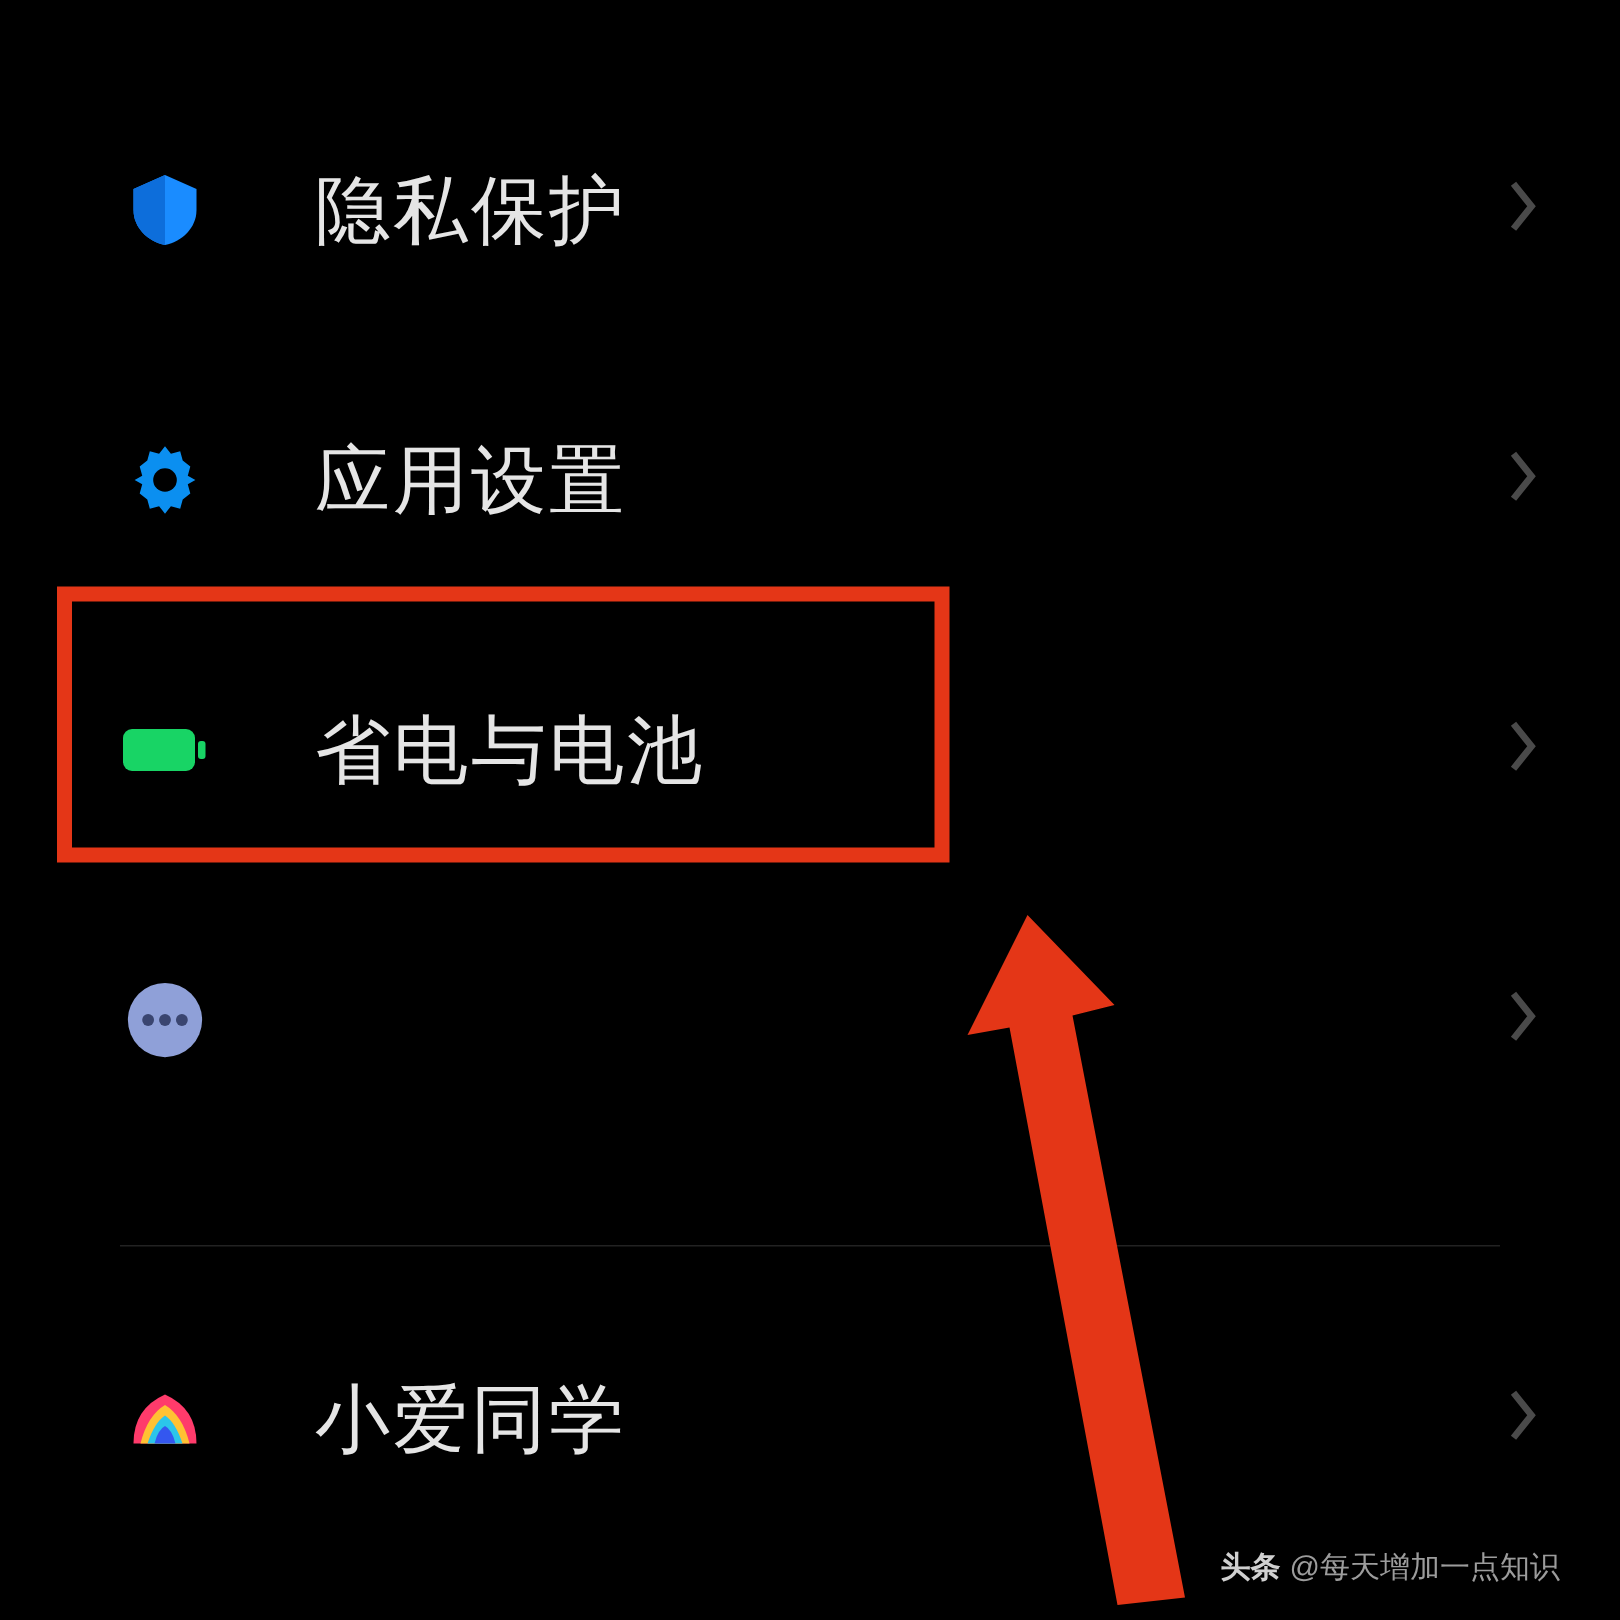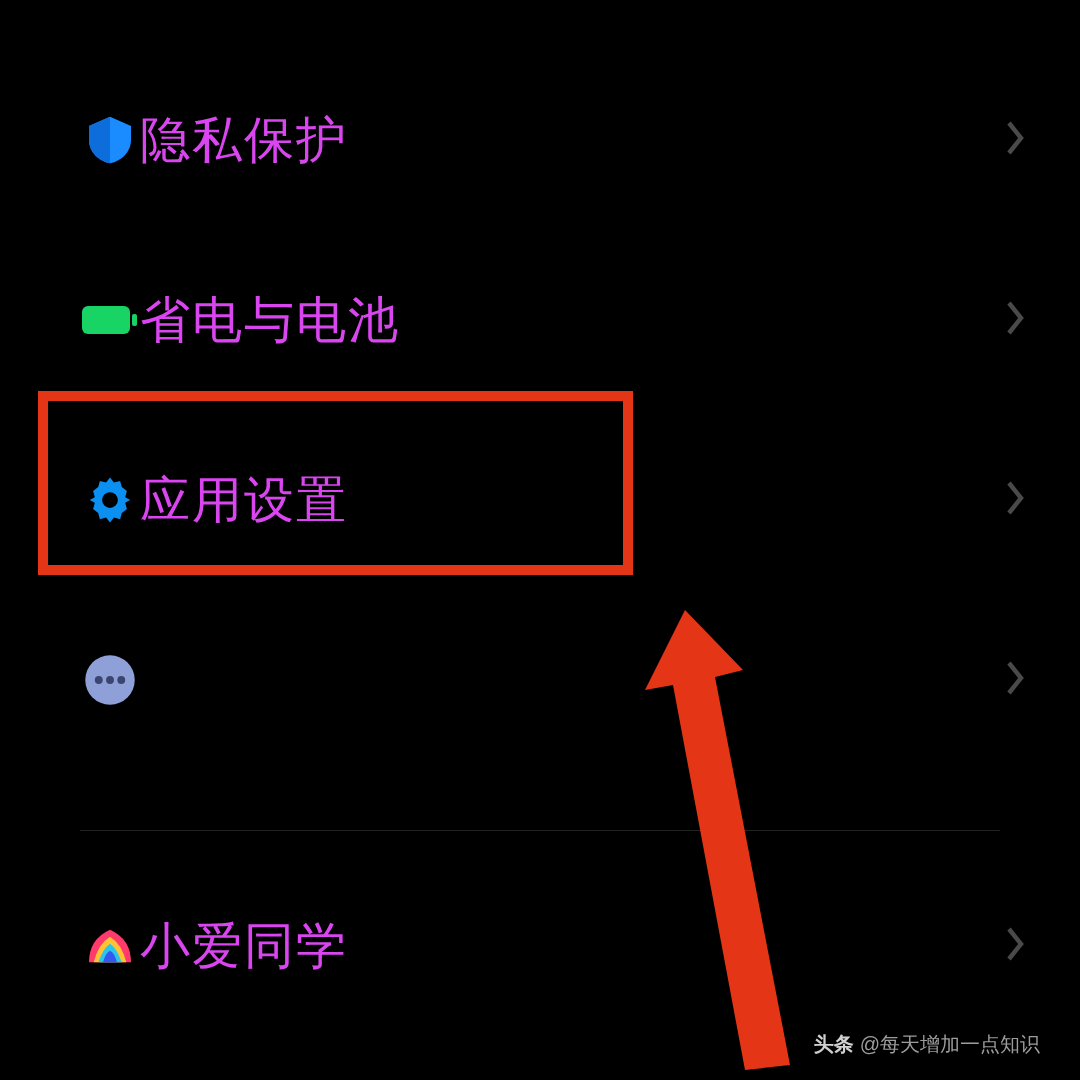--- a/index.html
+++ b/index.html
@@ -27,23 +27,24 @@
     }
     .icon-wrap {
       width: 60px;
       height: 60px;
       display: flex;
       align-items: center;
       justify-content: center;
       flex-shrink: 0;
     }
     .item-label {
-      color: #d946ef;
+      color: #e5e5e5;
       font-size: 50px;
       font-weight: 400;
+      margin-left: 70px;
       letter-spacing: 2px;
     }
     .chevron {
       position: absolute;
       right: 55px;
       top: 50%;
       transform: translateY(-50%);
     }
     .chevron svg {
       width: 20px;
@@ -105,41 +106,41 @@
     <span class="item-label">隐私保护</span>
     <span class="chevron">
       <svg viewBox="0 0 12 24">
           <polyline points="2,2 10,12 2,22"></polyline>
         </svg>
     </span>
   </div>
 
   <div class="setting-item">
     <div class="icon-wrap">
-      <svg viewBox="0 0 60 36" width="60" height="40">
-        <rect x="2" y="4" width="48" height="28" rx="6" fill="#18d465"></rect>
-        <rect x="52" y="12" width="5" height="12" rx="2" fill="#18d465"></rect>
+      <svg viewBox="0 0 48 48" width="54" height="54">
+        <path d="M24 4l3.5 4.5 5.5-1.5 1.5 5.5L39 16l-1.5 5.5L42 24l-4.5 2.5L39 32l-4.5 3.5-1.5 5.5-5.5-1.5L24 44l-3.5-4.5-5.5 1.5-1.5-5.5L9 32l1.5-5.5L6 24l4.5-2.5L9 16l4.5-3.5 1.5-5.5 5.5 1.5z" fill="#0b8ff0"></path>
+        <circle cx="24" cy="24" r="7" fill="#000"></circle>
       </svg>
     </div>
-    <span class="item-label">省电与电池</span>
+    <span class="item-label">应用设置</span>
     <span class="chevron">
       <svg viewBox="0 0 12 24">
           <polyline points="2,2 10,12 2,22"></polyline>
         </svg>
     </span>
   </div>
 
   <div class="setting-item">
     <div class="icon-wrap">
-      <svg viewBox="0 0 48 48" width="54" height="54">
-        <path d="M24 4l3.5 4.5 5.5-1.5 1.5 5.5L39 16l-1.5 5.5L42 24l-4.5 2.5L39 32l-4.5 3.5-1.5 5.5-5.5-1.5L24 44l-3.5-4.5-5.5 1.5-1.5-5.5L9 32l1.5-5.5L6 24l4.5-2.5L9 16l4.5-3.5 1.5-5.5 5.5 1.5z" fill="#0b8ff0"></path>
-        <circle cx="24" cy="24" r="7" fill="#000"></circle>
+      <svg viewBox="0 0 60 36" width="60" height="40">
+        <rect x="2" y="4" width="48" height="28" rx="6" fill="#18d465"></rect>
+        <rect x="52" y="12" width="5" height="12" rx="2" fill="#18d465"></rect>
       </svg>
     </div>
-    <span class="item-label">应用设置</span>
+    <span class="item-label">省电与电池</span>
     <span class="chevron">
       <svg viewBox="0 0 12 24">
           <polyline points="2,2 10,12 2,22"></polyline>
         </svg>
     </span>
   </div>
 
   <div class="setting-item">
     <div class="icon-wrap">
       <svg viewBox="0 0 48 48" width="54" height="54">

